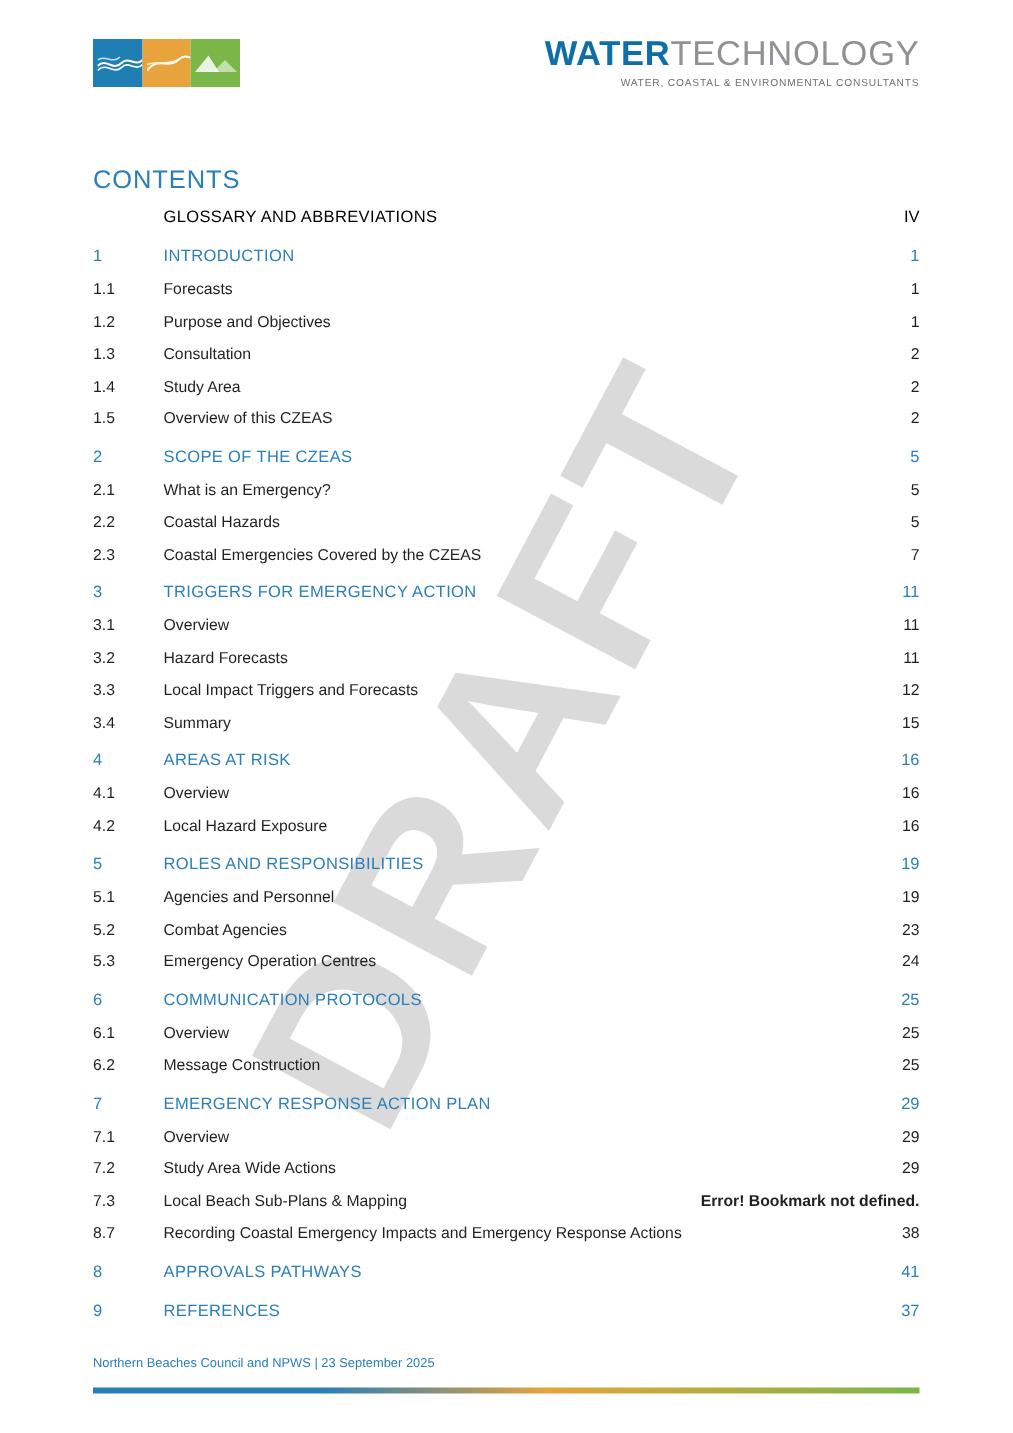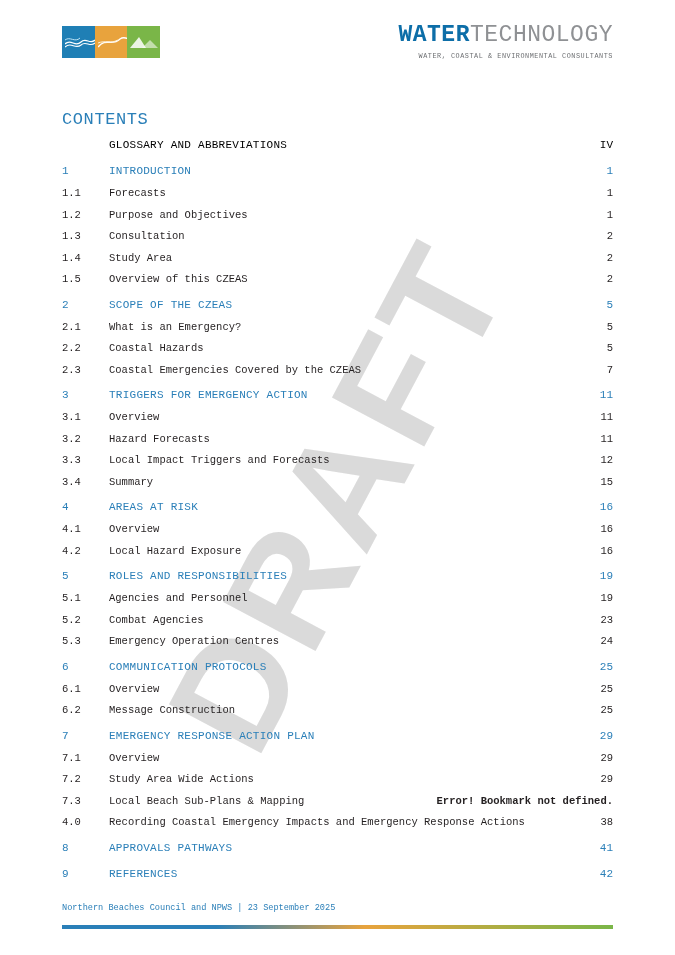--- a/index.html
+++ b/index.html
@@ -39,21 +39,20 @@
     white-space: nowrap;
     opacity: 0.95;
   }
 
   
   .page {
     position: absolute;
     left: 0; top: 0;
     width: 675px; height: 955px;
     z-index: 2;
-    font-family: Liberation Mono, monospace;
   }
 
   
   .header {
     position: absolute;
     left: 0; top: 0;
     width: 675px;
     height: 78px;
   }
   .logo-mark {
@@ -376,35 +375,35 @@
       <div class="num">7.2</div>
       <div class="label">Study Area Wide Actions</div>
       <div class="pg">29</div>
     </div>
     <div class="row lvl2">
       <div class="num">7.3</div>
       <div class="label">Local Beach Sub-Plans &amp; Mapping</div>
       <div class="pg err">Error! Bookmark not defined.</div>
     </div>
     <div class="row lvl2">
-      <div class="num">4.0</div>
+      <div class="num">8.7</div>
       <div class="label">Recording Coastal Emergency Impacts and Emergency Response Actions</div>
       <div class="pg">38</div>
     </div>
 
     <div class="row lvl1">
       <div class="num">8</div>
       <div class="label">APPROVALS PATHWAYS</div>
       <div class="pg">41</div>
     </div>
 
     <div class="row lvl1">
       <div class="num">9</div>
       <div class="label">REFERENCES</div>
-      <div class="pg">42</div>
+      <div class="pg">37</div>
     </div>
 
   </div>
 
   <div class="footer">
     <div class="footer-line">
       <span>Northern Beaches Council and NPWS | 23 September 2025</span>
       <span></span>
     </div>
   </div>

